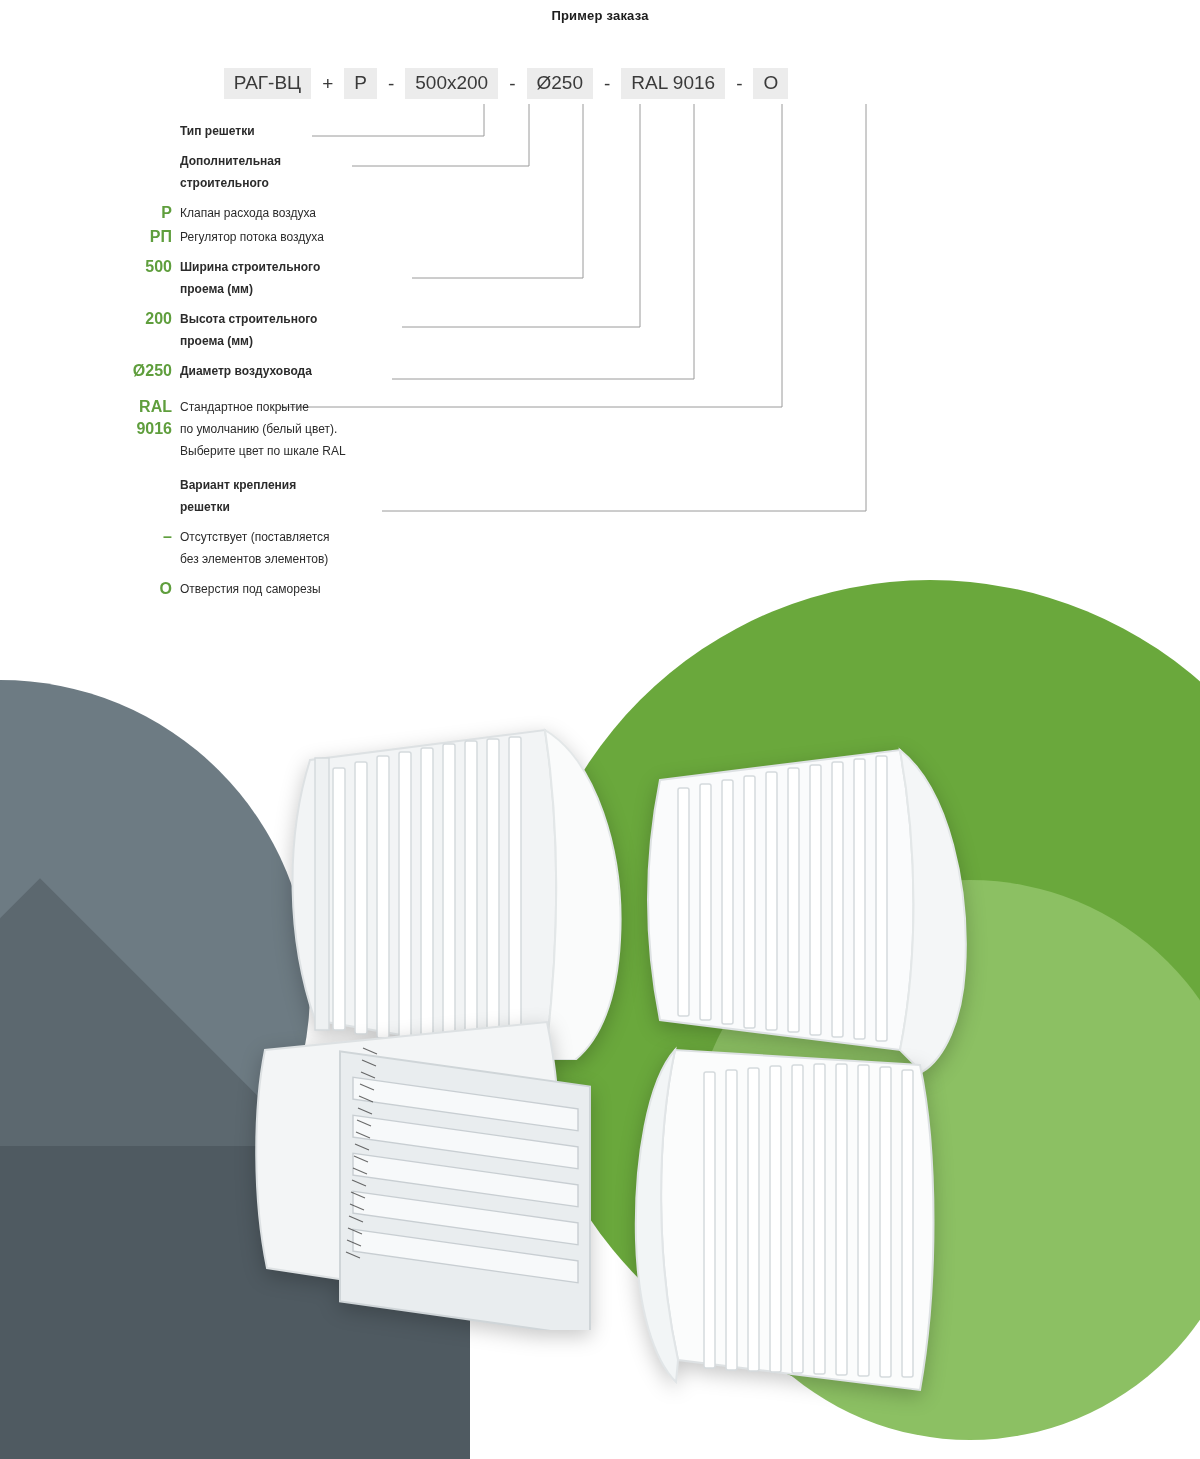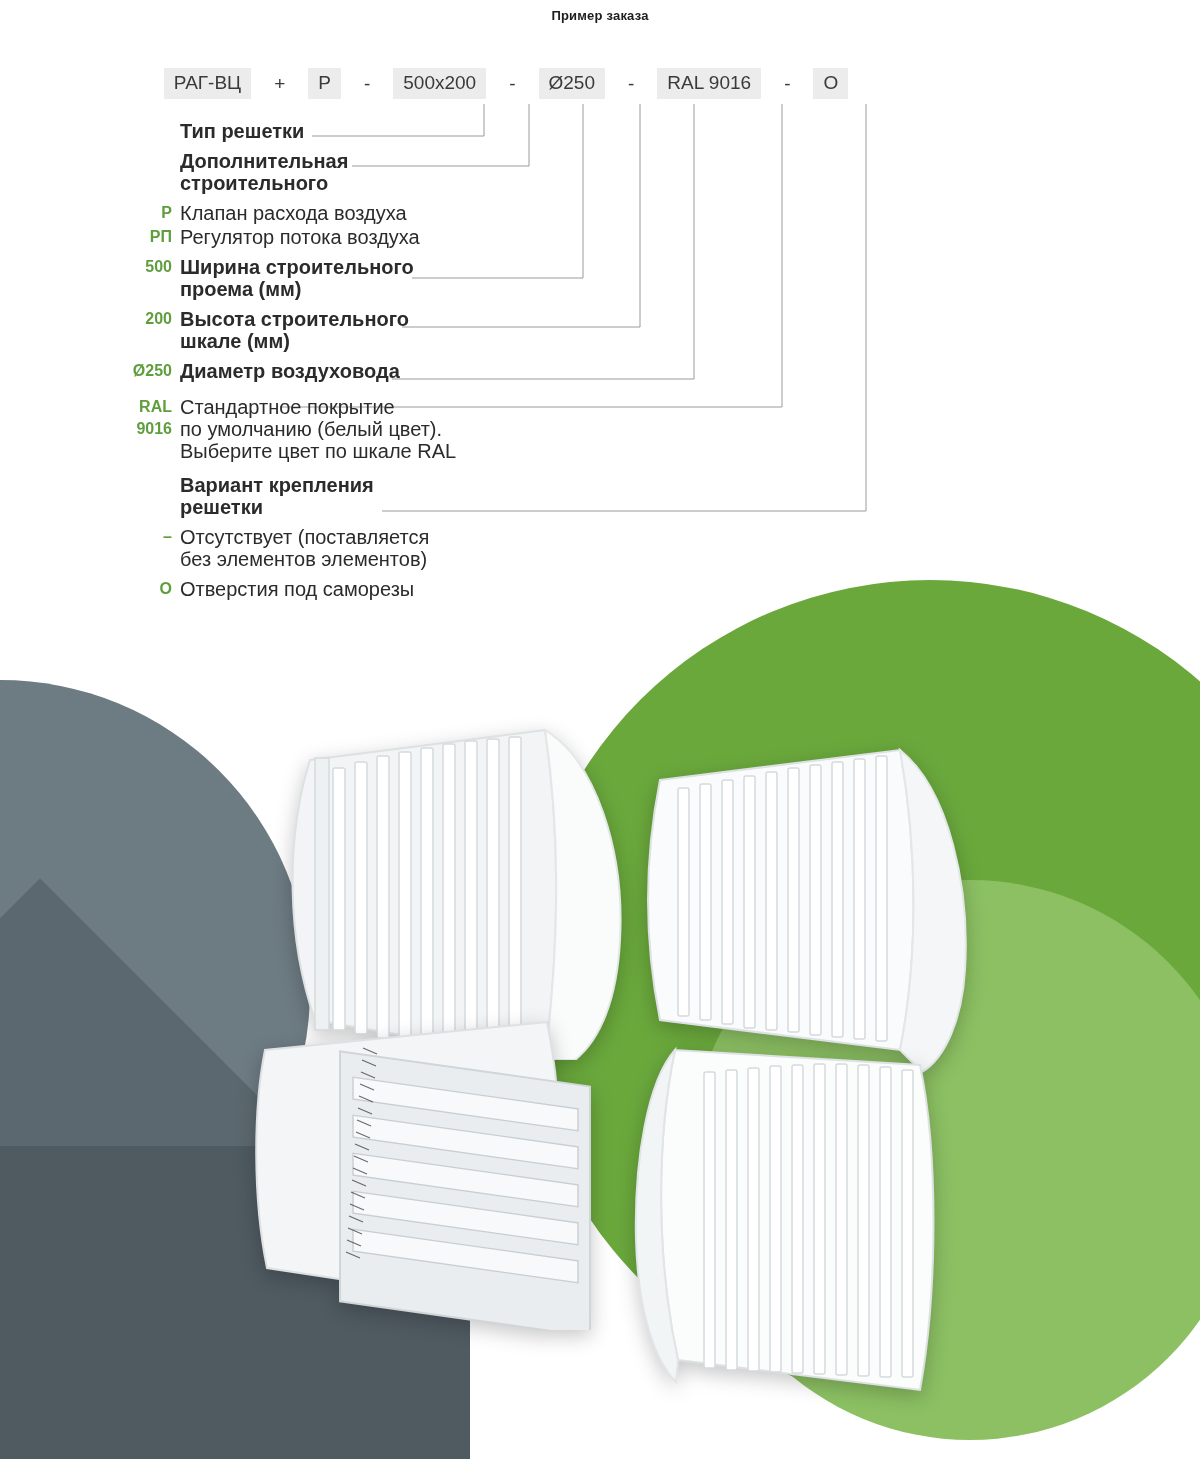--- a/index.html
+++ b/index.html
@@ -31,21 +31,21 @@
 
   
   .code-row {
     position: absolute;
     top: 68px;
     left: 0;
     width: 1012px;
     display: flex;
     justify-content: center;
     align-items: center;
-    gap: 16px;
+    gap: 4px;
     font-size: 19px;
     color: #3a3a3a;
   }
   .chip {
     background: #ececec;
     padding: 6px 10px 7px 10px;
     line-height: 18px;
     display: inline-block;
   }
   .sep {
@@ -70,21 +70,21 @@
     width: 62px;
     text-align: right;
     padding-right: 8px;
     color: #5f9e3d;
     font-weight: bold;
     font-size: 16px;
     line-height: 22px;
     flex: 0 0 62px;
   }
   .txt {
-    font-size: 20px;
+    font-size: 12px;
     line-height: 22px;
     color: #2b2b2b;
     white-space: pre-line;
   }
   .txt.bold {
     font-weight: bold;
   }
   .gap-s { height: 6px; }
   .gap-m { height: 10px; }
 
@@ -221,21 +221,21 @@
     <div class="key">500</div>
     <div class="txt bold">Ширина строительного
 проема (мм)</div>
   </div>
 
   <div class="gap-s"></div>
 
   <div class="row">
     <div class="key">200</div>
     <div class="txt bold">Высота строительного
-шкале (мм)</div>
+проема (мм)</div>
   </div>
 
   <div class="gap-s"></div>
 
   <div class="row">
     <div class="key">Ø250</div>
     <div class="txt bold">Диаметр воздуховода</div>
   </div>
 
   <div class="gap-s"></div>

